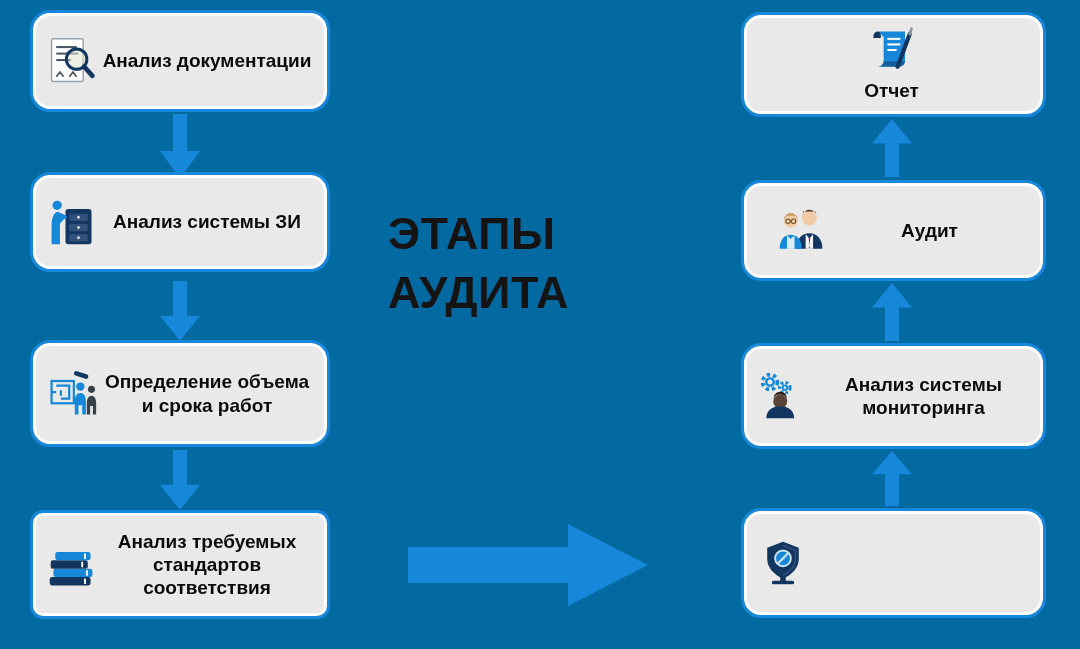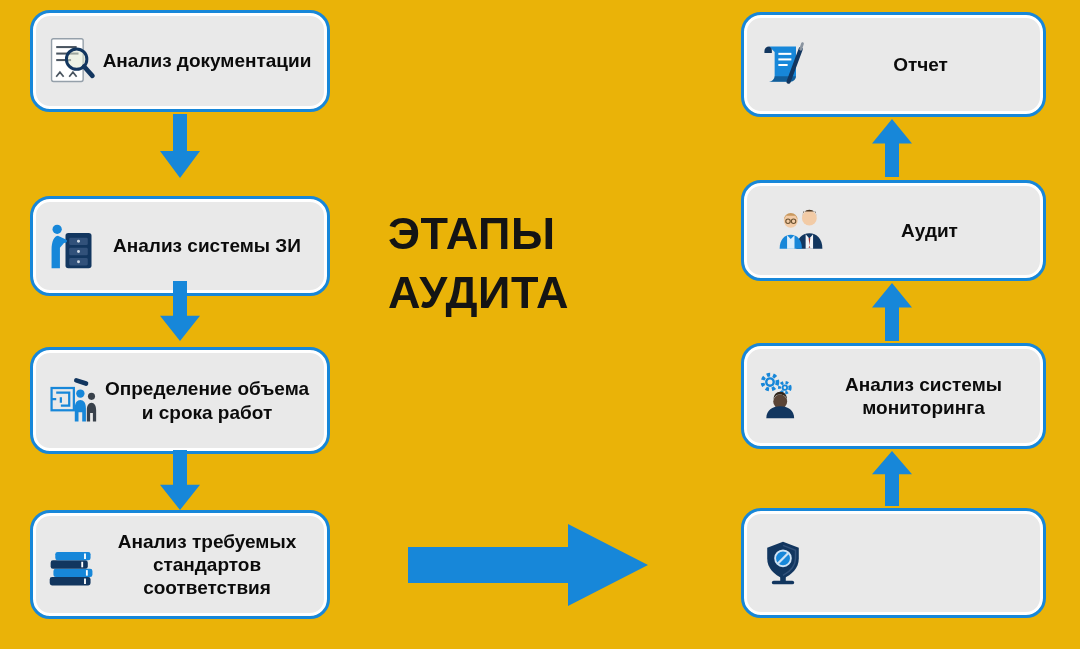--- a/index.html
+++ b/index.html
@@ -3,21 +3,21 @@
 <meta charset="utf-8">
 <style>
   * { margin: 0; padding: 0; box-sizing: border-box; }
   html, body { background: #ffffff; }
   body { font-family: "Liberation Sans", sans-serif; }
 
   .canvas {
     position: relative;
     width: 1080px;
     height: 649px;
-    background: #eab308;
+    background: #0369a1;
     overflow: hidden;
   }
 
   .step-box {
     position: absolute;
     display: flex;
     align-items: center;
     background: var(--box-fill, #e9e9e9);
     border: 3px solid var(--box-border, #1787d9);
     border-radius: 20px;
@@ -79,21 +79,21 @@
         <line x1="41" y1="34" x2="50" y2="44" class="stroke-navy" stroke-width="5" stroke-linecap="round"></line>
       </svg>
     </span>
     <span class="label">Анализ документации</span>
   </div>
 
   <svg class="arrow" style="left:160px; top:114px;" width="40" height="64" viewBox="0 0 40 64">
     <polygon class="fill-accent" points="13,0 27,0 27,37 40,37 20,64 0,37 13,37"></polygon>
   </svg>
 
-  <div class="step-box left-col" style="top:196px; height:100px;">
+  <div class="step-box left-col" style="top:172px; height:100px;">
     <span class="icon">
       <svg viewBox="0 0 56 56" width="52" height="52">
         <rect x="21" y="14" width="28" height="38" rx="3" class="fill-navy"></rect>
         <rect x="25" y="19" width="20" height="8" rx="1.5" fill="#31517a"></rect>
         <rect x="25" y="30" width="20" height="8" rx="1.5" fill="#31517a"></rect>
         <rect x="25" y="41" width="20" height="8" rx="1.5" fill="#31517a"></rect>
         <circle cx="35" cy="23" r="1.6" fill="#cfd8e3"></circle>
         <circle cx="35" cy="34" r="1.6" fill="#cfd8e3"></circle>
         <circle cx="35" cy="45" r="1.6" fill="#cfd8e3"></circle>
         <circle cx="12" cy="10" r="5" class="fill-accent"></circle>
@@ -101,21 +101,21 @@
         <rect x="12" y="19" width="11" height="4" rx="2" class="fill-accent" transform="rotate(25 17 21)"></rect>
       </svg>
     </span>
     <span class="label">Анализ системы ЗИ</span>
   </div>
 
   <svg class="arrow" style="left:160px; top:281px;" width="40" height="60" viewBox="0 0 40 64" preserveAspectRatio="none">
     <polygon class="fill-accent" points="13,0 27,0 27,37 40,37 20,64 0,37 13,37"></polygon>
   </svg>
 
-  <div class="step-box left-col" style="top:347px; height:107px;">
+  <div class="step-box left-col" style="top:340px; height:107px;">
     <span class="icon">
       <svg viewBox="0 0 56 56" width="52" height="52">
         <g fill="none" class="stroke-accent" stroke-width="2.4">
           <rect x="6" y="14" width="24" height="24"></rect>
           <path d="M11 19 h14 v14 h-9"></path>
           <path d="M6 26 h5 M16 24 v6"></path>
         </g>
         <rect x="30" y="5" width="16" height="5" rx="2.5" class="fill-navy" transform="rotate(18 38 7)"></rect>
         <circle cx="49" cy="23" r="3.8" fill="#39414b"></circle>
         <path d="M44 50 V38 c0-5 2-8 5-8 s5 3 5 8 v12 h-3.5 v-9 h-3 v9 z" fill="#39414b"></path>
@@ -123,21 +123,21 @@
         <path d="M31 50 V36 c0-6 2.5-9 6-9 s6 3 6 9 v14 h-4 v-10 h-4 v10 z" class="fill-accent"></path>
       </svg>
     </span>
     <span class="label">Определение объема и срока работ</span>
   </div>
 
   <svg class="arrow" style="left:160px; top:450px;" width="40" height="60" viewBox="0 0 40 64" preserveAspectRatio="none">
     <polygon class="fill-accent" points="13,0 27,0 27,37 40,37 20,64 0,37 13,37"></polygon>
   </svg>
 
-  <div class="step-box left-col" style="top:510px; height:109px;">
+  <div class="step-box left-col" style="top:510px; height:109px;border-radius:13px;">
     <span class="icon">
       <svg viewBox="0 0 56 56" width="52" height="52">
         <rect x="4" y="41" width="44" height="9" rx="2.5" class="fill-navy"></rect>
         <rect x="8" y="32" width="42" height="9" rx="2.5" class="fill-accent"></rect>
         <rect x="5" y="23" width="40" height="9" rx="2.5" class="fill-navy"></rect>
         <rect x="10" y="14" width="38" height="9" rx="2.5" class="fill-accent"></rect>
         <line x1="42" y1="42.5" x2="42" y2="48.5" stroke="#ffffff" stroke-width="2"></line>
         <line x1="44" y1="33.5" x2="44" y2="39.5" stroke="#ffffff" stroke-width="2"></line>
         <line x1="39" y1="24.5" x2="39" y2="30.5" stroke="#ffffff" stroke-width="2"></line>
         <line x1="42" y1="15.5" x2="42" y2="21.5" stroke="#ffffff" stroke-width="2"></line>
@@ -145,21 +145,21 @@
     </span>
     <span class="label">Анализ требуемых стандартов соответствия</span>
   </div>
 
   <div class="title">ЭТАПЫ АУДИТА</div>
 
   <svg class="arrow" style="left:408px; top:524px;" width="240" height="82" viewBox="0 0 240 82">
     <polygon class="fill-accent" points="0,23 160,23 160,0 240,41 160,82 160,59 0,59"></polygon>
   </svg>
 
-  <div class="step-box right-col" style="top:12px; height:105px;">
+  <div class="step-box right-col" style="top:12px; height:105px;flex-direction:column;">
     <span class="icon">
       <svg viewBox="0 0 56 56" width="52" height="52">
         <path d="M13 8 h29 v32 a6 6 0 0 1 -6 6 H13 a6 6 0 0 0 6 -6 V14 z" class="fill-accent"></path>
         <path d="M13 8 a5 5 0 0 0 -5 5 v2 h8 v-2 a5 5 0 0 0 -3 -5 z" class="fill-navy"></path>
         <path d="M36 46 H13 a6 6 0 0 0 6 -6 h23 a6 6 0 0 1 -6 6 z" fill="#0e2c4e" opacity="0.45"></path>
         <line x1="23" y1="16" x2="37" y2="16" stroke="#ffffff" stroke-width="2.2"></line>
         <line x1="23" y1="22" x2="37" y2="22" stroke="#ffffff" stroke-width="2.2"></line>
         <line x1="23" y1="28" x2="33" y2="28" stroke="#ffffff" stroke-width="2.2"></line>
         <line x1="34" y1="46" x2="47" y2="11" class="stroke-navy" stroke-width="4.5" stroke-linecap="round"></line>
         <line x1="47" y1="11" x2="49" y2="5" stroke="#8a94a0" stroke-width="3" stroke-linecap="round"></line>

